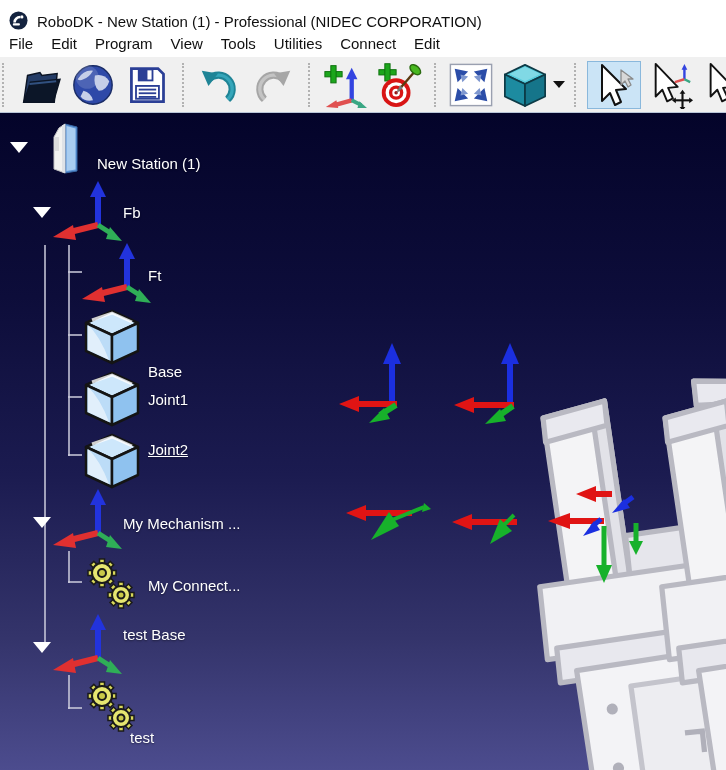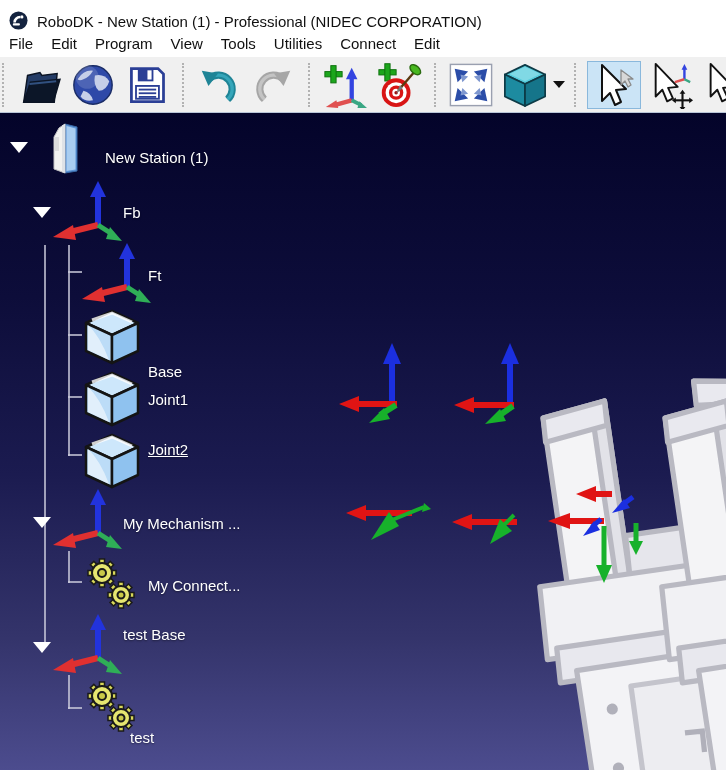--- a/index.html
+++ b/index.html
@@ -312,21 +312,21 @@
   <svg class="ticon" style="left:80px;top:441px;" width="64" height="60">
       <use href="#sym-gears"></use>
     </svg>
   <svg class="ticon" style="left:50px;top:501px;" width="90" height="64">
       <use href="#sym-axes"></use>
     </svg>
   <svg class="ticon" style="left:80px;top:564px;" width="64" height="60">
       <use href="#sym-gears"></use>
     </svg>
 
-  <div class="tlabel" style="left:97px;top:36px;margin-left:8px;">New Station (1)</div>
+  <div class="tlabel" style="left:97px;top:42px;">New Station (1)</div>
   <div class="tlabel" style="left:123px;top:91px;">Fb</div>
   <div class="tlabel" style="left:148px;top:154px;">Ft</div>
   <div class="tlabel" style="left:148px;top:216px;margin-top:34px;">Base</div>
   <div class="tlabel" style="left:148px;top:278px;">Joint1</div>
   <div class="tlabel" style="left:148px;top:328px;text-decoration:underline;">Joint2</div>
   <div class="tlabel" style="left:123px;top:402px;">My Mechanism ...</div>
   <div class="tlabel" style="left:148px;top:464px;">My Connect...</div>
   <div class="tlabel" style="left:123px;top:513px;text-align:right;">test Base</div>
   <div class="tlabel" style="left:130px;top:588px;margin-top:28px;">test</div>
 

